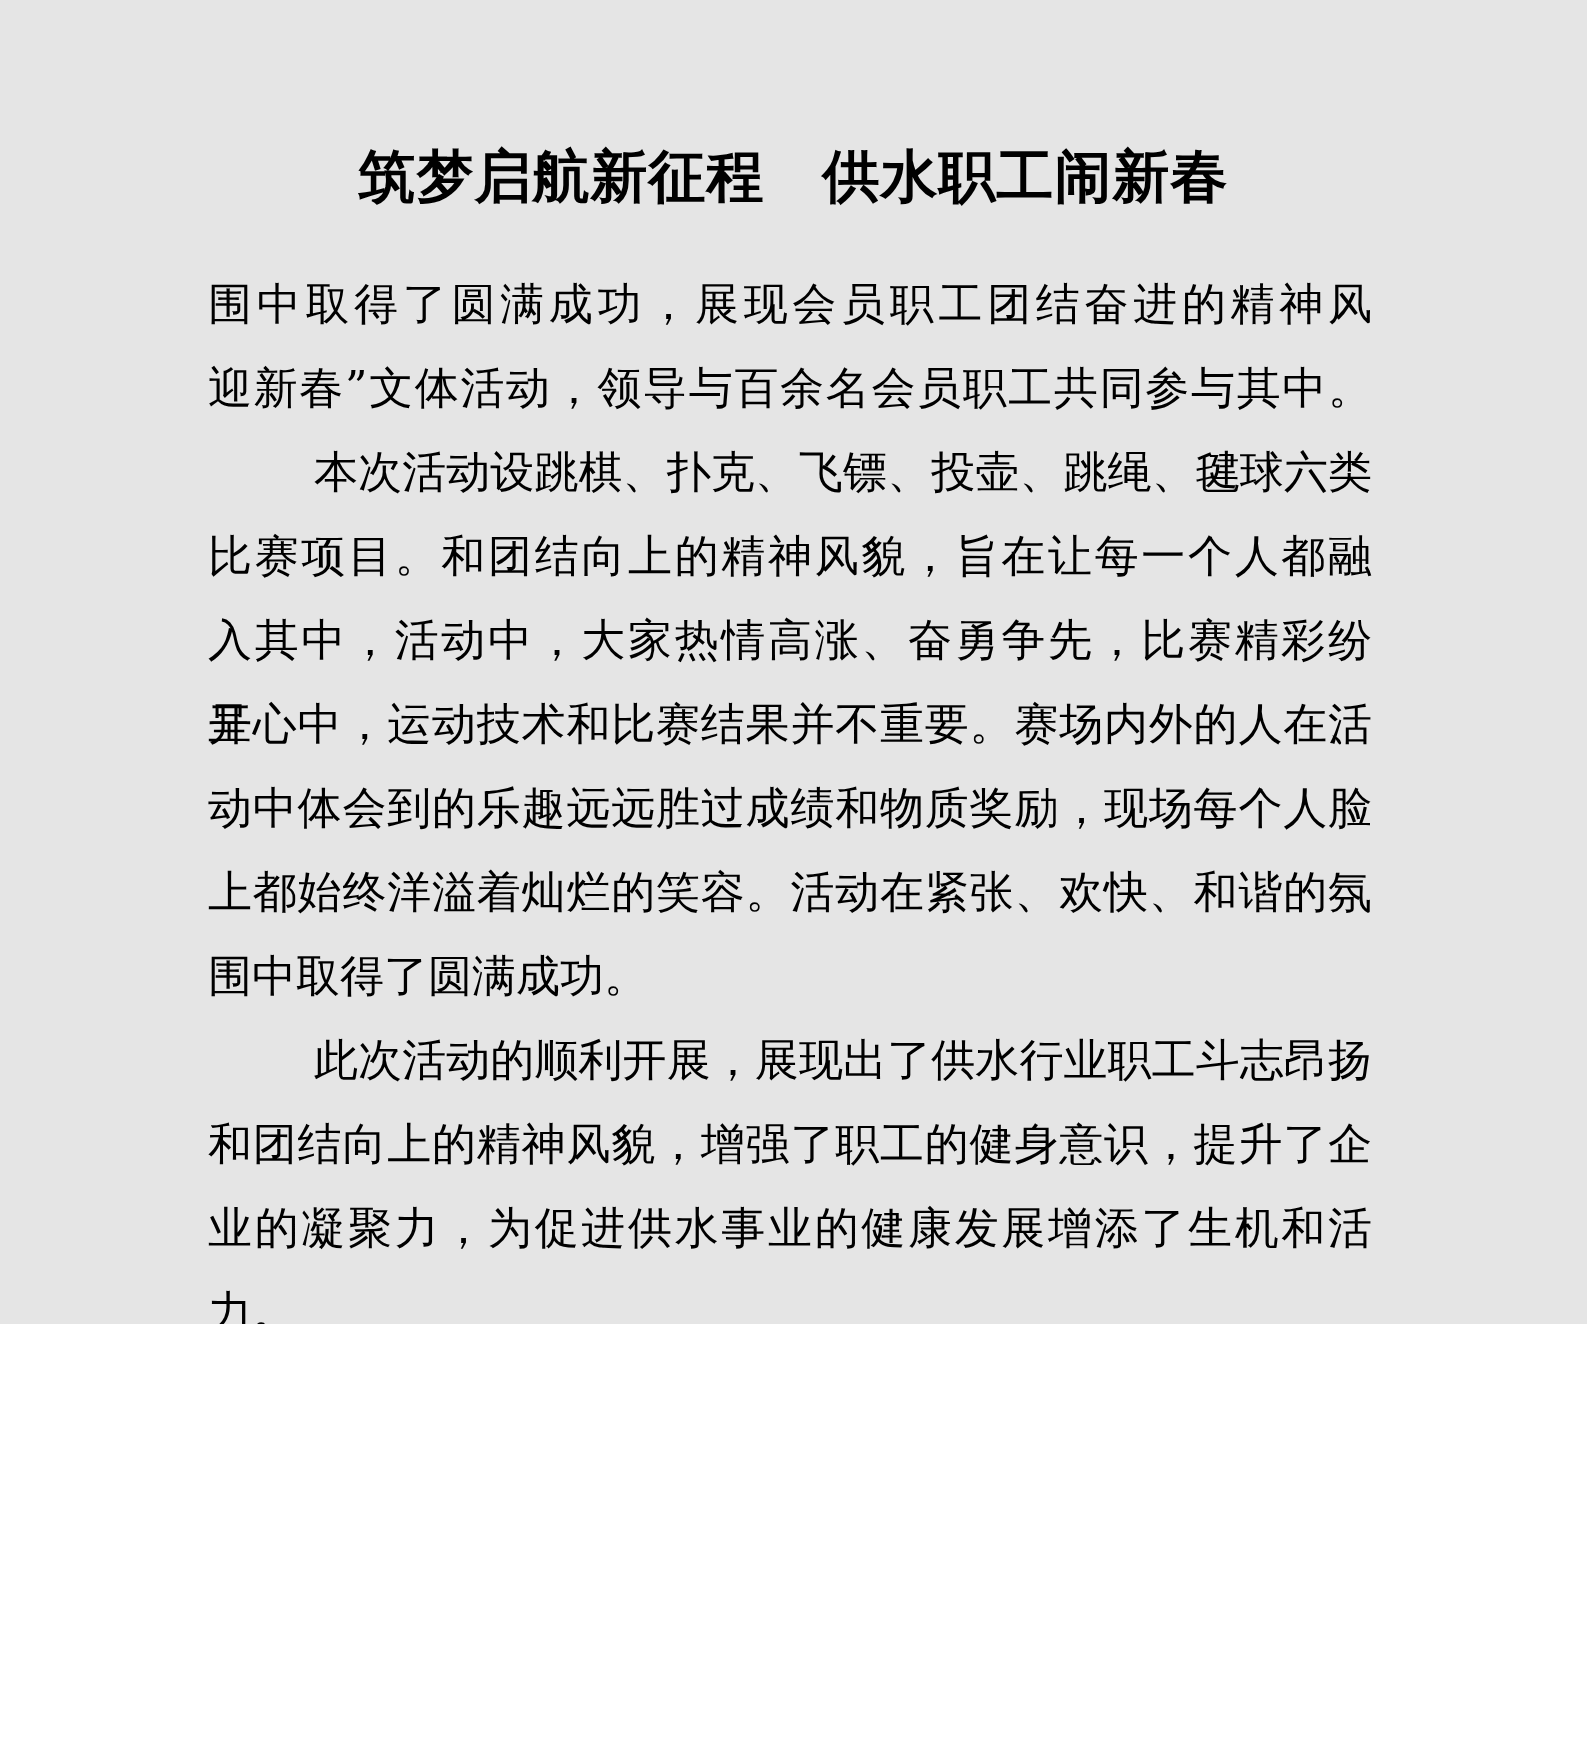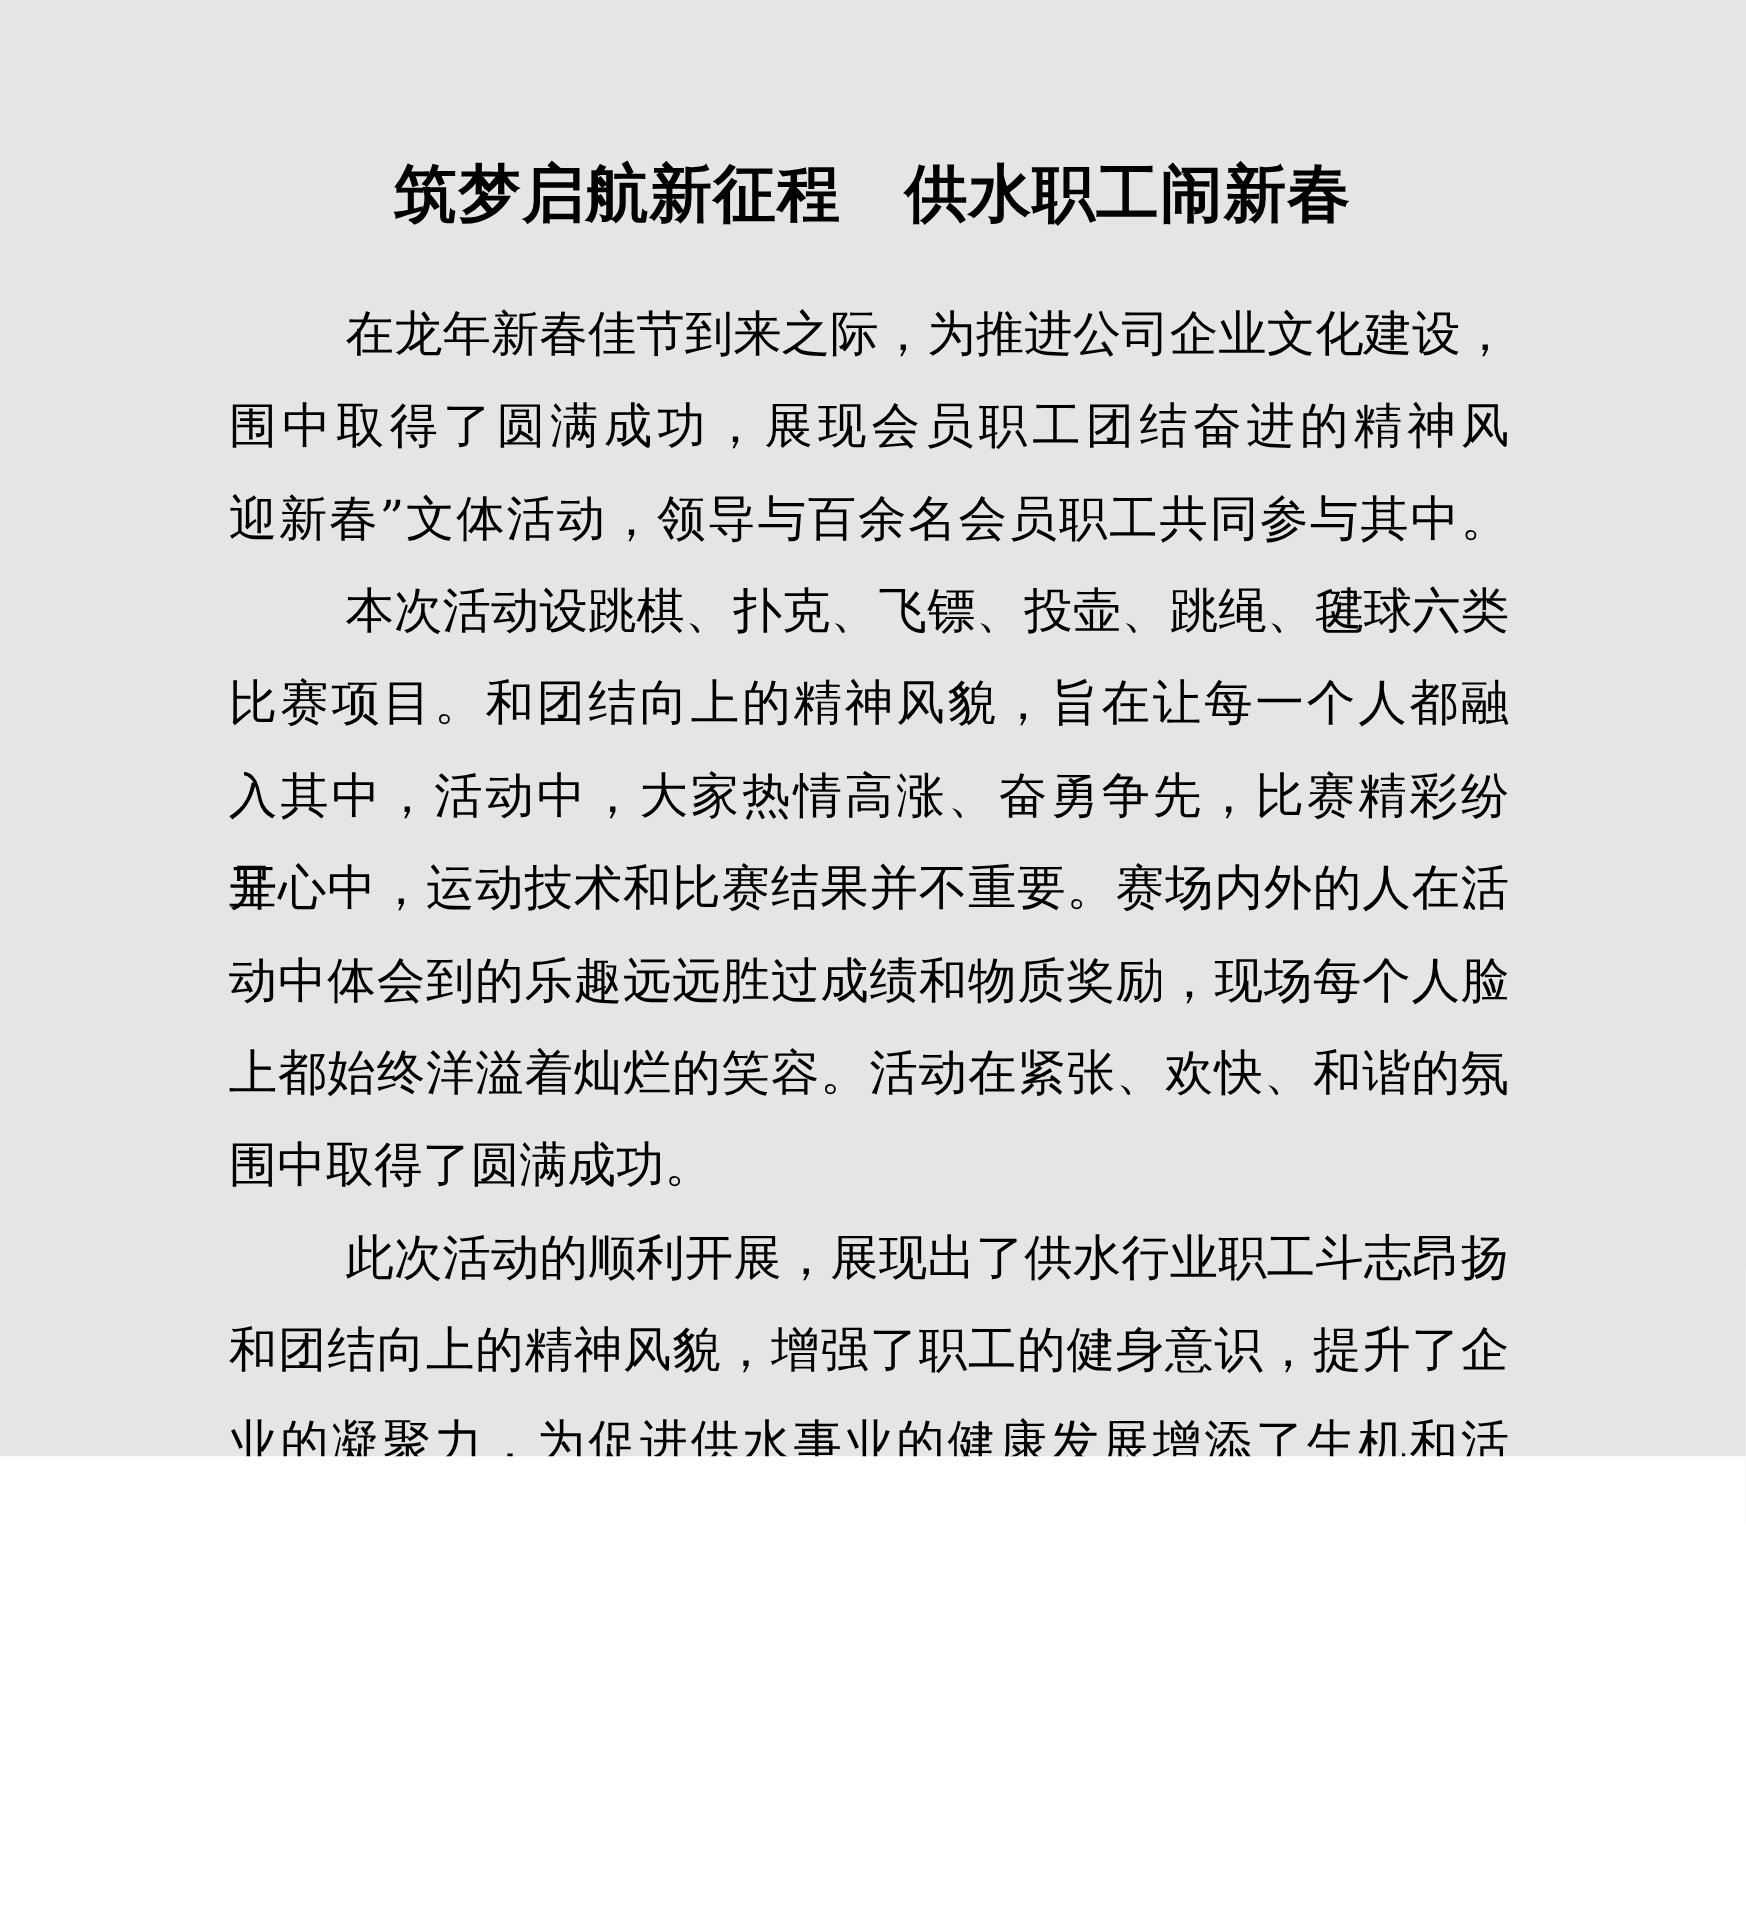--- a/index.html
+++ b/index.html
@@ -50,21 +50,20 @@
   }
 </style>
 </head>
 <body>
 
 <div class="page">
 
   <div class="doc-title">筑梦启航新征程　供水职工闹新春</div>
 
   <div class="doc-body">
-    <div class="line indent">在龙年新春佳节到来之际，为推进公司企业文化建设，</div>
     <div class="line">围中取得了圆满成功，展现会员职工团结奋进的精神风</div>
     <div class="line">迎新春”文体活动，领导与百余名会员职工共同参与其中。</div>
     <div class="line indent">本次活动设跳棋、扑克、飞镖、投壶、跳绳、毽球六类</div>
     <div class="line">比赛项目。和团结向上的精神风貌，旨在让每一个人都融</div>
     <div class="line">入其中，活动中，大家热情高涨、奋勇争先，比赛精彩纷呈、</div>
     <div class="line">开心中，运动技术和比赛结果并不重要。赛场内外的人在活</div>
     <div class="line">动中体会到的乐趣远远胜过成绩和物质奖励，现场每个人脸</div>
     <div class="line">上都始终洋溢着灿烂的笑容。活动在紧张、欢快、和谐的氛</div>
     <div class="line pend">围中取得了圆满成功。</div>
     <div class="line indent">此次活动的顺利开展，展现出了供水行业职工斗志昂扬</div>

